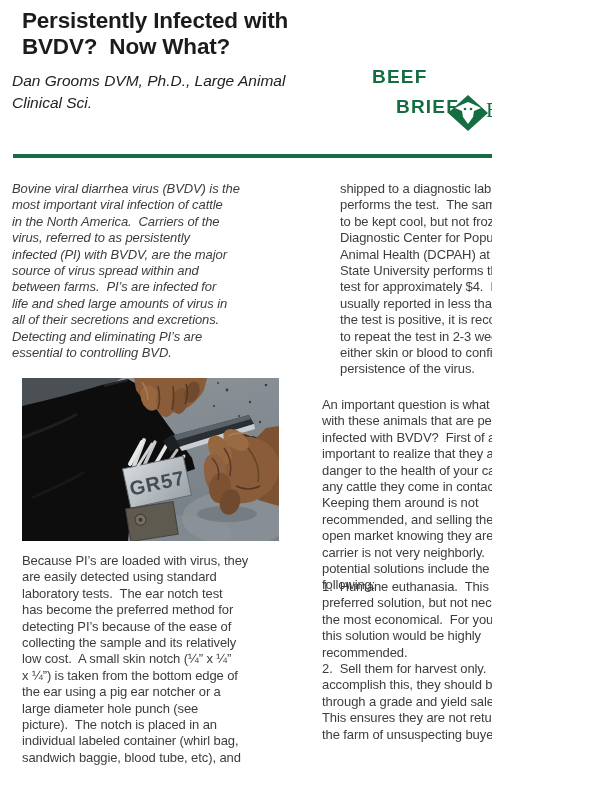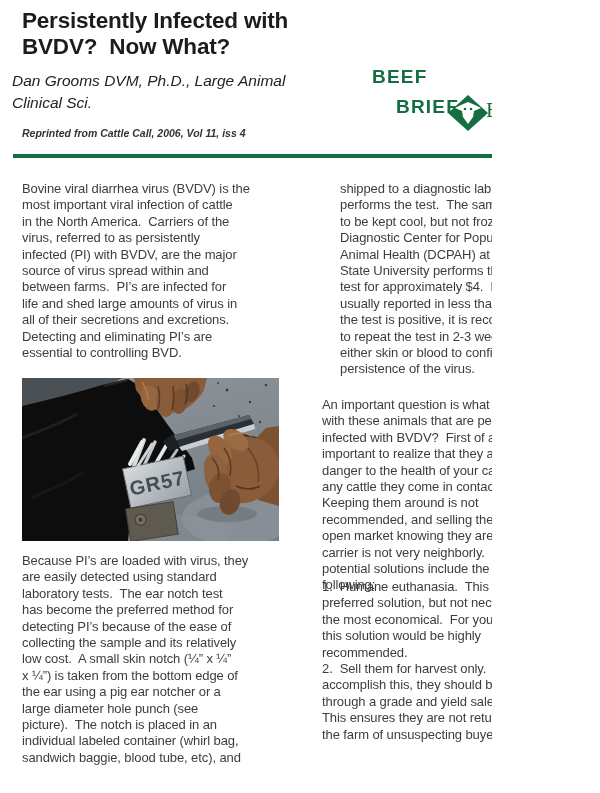--- a/index.html
+++ b/index.html
@@ -47,37 +47,36 @@
     position:absolute;left:114px;top:38px;
     font-family:"Liberation Serif","DejaVu Serif",serif;
     font-size:21px;color:var(--accent,#156e41);white-space:nowrap;
   }
   
   .para{
     position:absolute;width:276px;margin:0;
     font-size:13px;line-height:16.4px;color:#3d3d3d;
     white-space:pre-wrap;letter-spacing:-0.1px;
   }
-  #left-p1{left:22px;top:181px;}
+  #left-p1{left:12px;top:181px;font-style:italic;}
   #left-p2{left:22px;top:553px;}
   #right-p1{left:340px;top:181px;}
   #right-p2{left:322px;top:397px;}
   #right-p3{left:322px;top:579px;}
   .photo{position:absolute;left:22px;top:378px;width:257px;height:163px;}
 </style>
 </head>
 <body>
 
 <div class="page">
 
   <div class="title">Persistently Infected with
 BVDV?  Now What?</div>
   <div class="byline">Dan Grooms DVM, Ph.D., Large Animal
 Clinical Sci.</div>
-  <div class="reprint">Reprinted from Cattle Call, 2006, Vol 11, iss 4</div>
   <div class="rule"></div>
 
   <div class="logoblock">
     <div class="beef">BEEF</div>
     <div class="brief">BRIEF</div>
     <svg class="diamond" width="40" height="36" viewBox="0 0 40 36">
       <polygon points="20,0 40,18 20,36 0,18" fill="#156e41"></polygon>
       <path d="M20,7 L27,10 L33,13 L26,16 L25,22 L20,29 L15,22 L14,16 L7,13 L13,10 Z" fill="#ffffff"></path>
       <circle cx="17" cy="14" r="1.3" fill="#156e41"></circle>
       <circle cx="23" cy="14" r="1.3" fill="#156e41"></circle>

